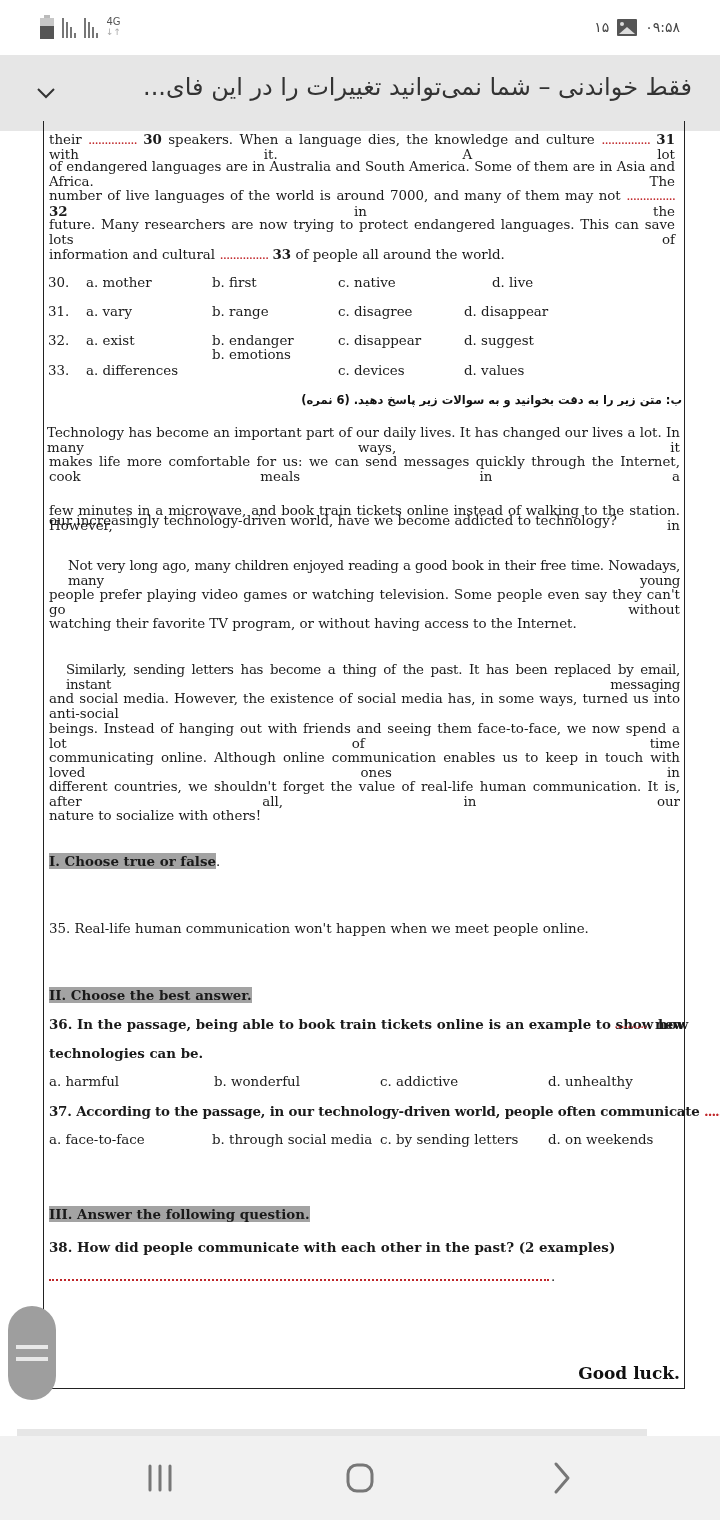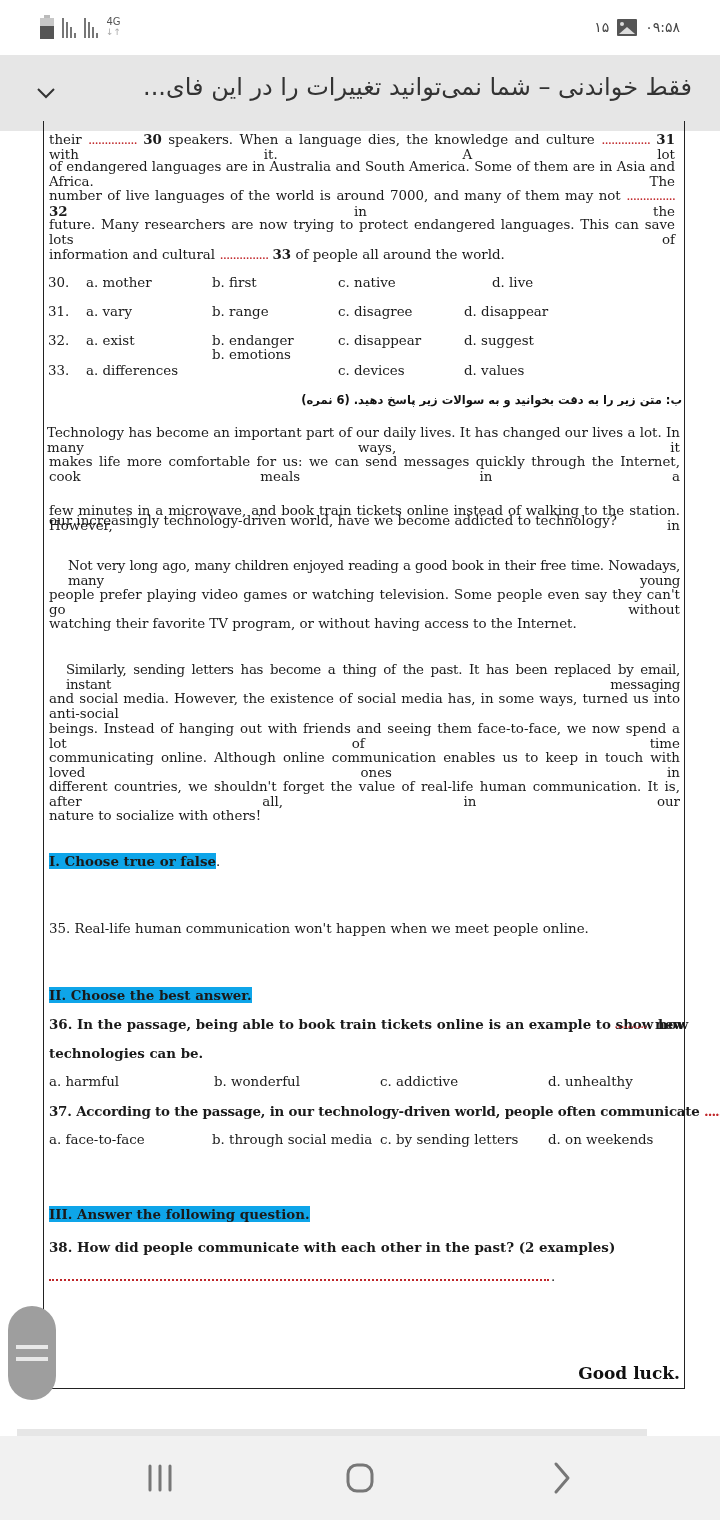--- a/index.html
+++ b/index.html
@@ -44,21 +44,21 @@
   
   .doc { position: absolute; left: 0; top: 131px; width: 720px; height: 1300px; background: #fff; }
   .page-frame {
     position: absolute; left: 43px; top: -10px; width: 640px; height: 1267px;
     border-left: 1px solid #222; border-right: 1px solid #222; border-bottom: 1px solid #222;
   }
   .txt { position: absolute; font-size: 13.4px; white-space: nowrap; color: #1a1a1a; }
   .just { text-align: justify; text-align-last: justify; white-space: normal; }
   .blank { color: #c0262a; letter-spacing: -1px; }
   b { font-weight: bold; }
-  .hl { background: #0ea5e9; font-weight: bold; }
+  .hl { background: #a3a3a3; font-weight: bold; }
   .opt { position: absolute; font-size: 13.4px; color: #1a1a1a; white-space: nowrap; }
   .fa-instr { position: absolute; direction: rtl; font-family: "DejaVu Sans", sans-serif; font-size: 11.5px; font-weight: bold; white-space: nowrap; }
   .answer-line { position: absolute; left: 49px; top: 1148px; width: 500px; height: 0; border-bottom: 2px dotted #c0262a; }
   .good-luck { position: absolute; right: 40px; top: 1232px; font-size: 17px; font-weight: bold; }
 
   
   .handle {
     position: absolute; left: 8px; top: 1306px; width: 48px; height: 94px; border-radius: 24px;
     background: #9e9e9e; cursor: grab;
   }

